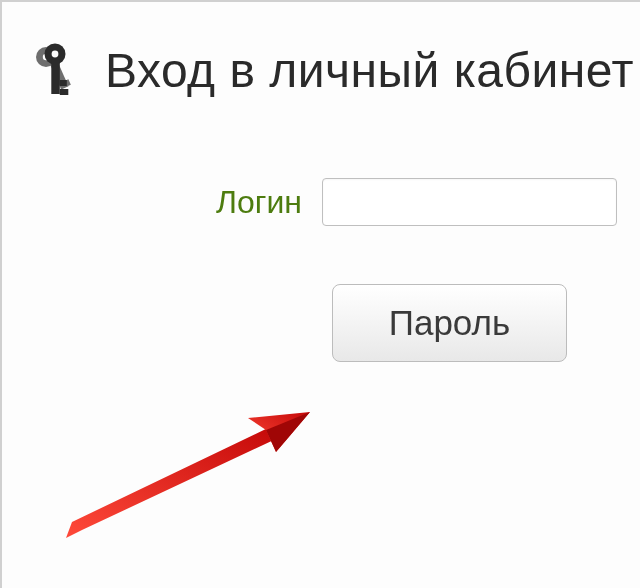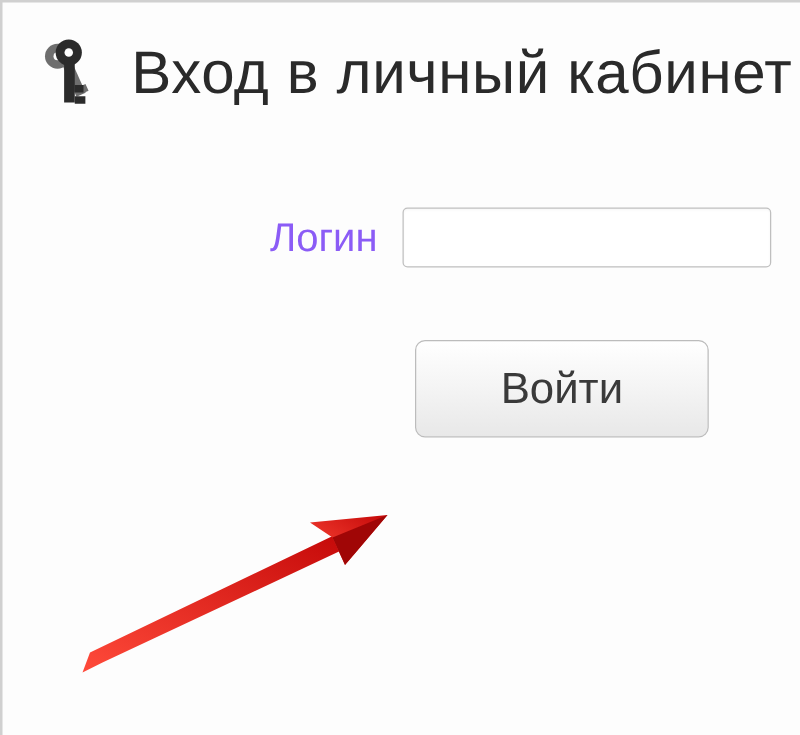--- a/index.html
+++ b/index.html
@@ -7,21 +7,21 @@
       font-family: -apple-system, "Segoe UI", "Helvetica Neue", Arial, sans-serif;
       background: #fdfdfd;
       width: 640px;
       height: 588px;
       position: relative;
       overflow: hidden;
       border-top: 2px solid #d0d0d0;
       border-left: 2px solid #d0d0d0;
     }
     .login-panel {
-      padding: 28px 0 0 25px;
+      padding: 40px 0 0 25px;
     }
     .header-row {
       display: flex;
       align-items: center;
       gap: 20px;
       margin-bottom: 80px;
     }
     .keys-icon {
       width: 56px;
       height: 56px;
@@ -39,21 +39,21 @@
       display: flex;
       align-items: center;
       margin-bottom: 32px;
     }
     .form-row .label {
       width: 295px;
       text-align: right;
       padding-right: 20px;
       font-size: 32px;
       font-weight: 300;
-      color: #8b5cf6;
+      color: #4d7c0f;
     }
     .text-input {
       width: 295px;
       height: 48px;
       border: 1px solid #bfbfbf;
       border-radius: 4px;
       background: #fff;
       font-size: 24px;
       padding: 4px 10px;
       box-shadow: inset 0 1px 2px rgba(0,0,0,0.04);
@@ -113,21 +113,21 @@
   </div>
 
   <div class="form-row">
     <label class="label">Логин</label>
     <input type="text" class="text-input" value="" style="">
   </div>
 
 
   <div class="button-row">
     <div class="button-spacer"></div>
-    <button class="submit-button">Войти</button>
+    <button class="submit-button">Пароль</button>
   </div>
 
 </div>
 
 <svg class="arrow-annotation" viewBox="0 0 260 150">
   <defs>
     <linearGradient id="arrGrad" x1="0" y1="1" x2="1" y2="0">
       <stop offset="0" stop-color="#ff4a3a"></stop>
       <stop offset="1" stop-color="#c40808"></stop>
     </linearGradient>

